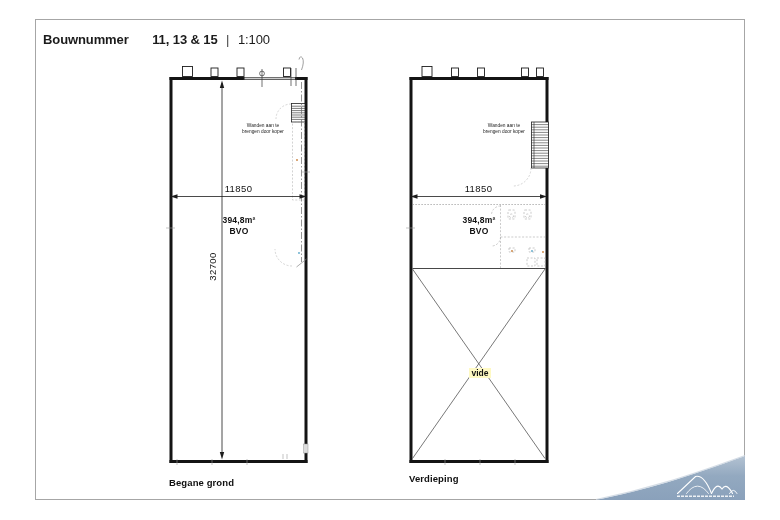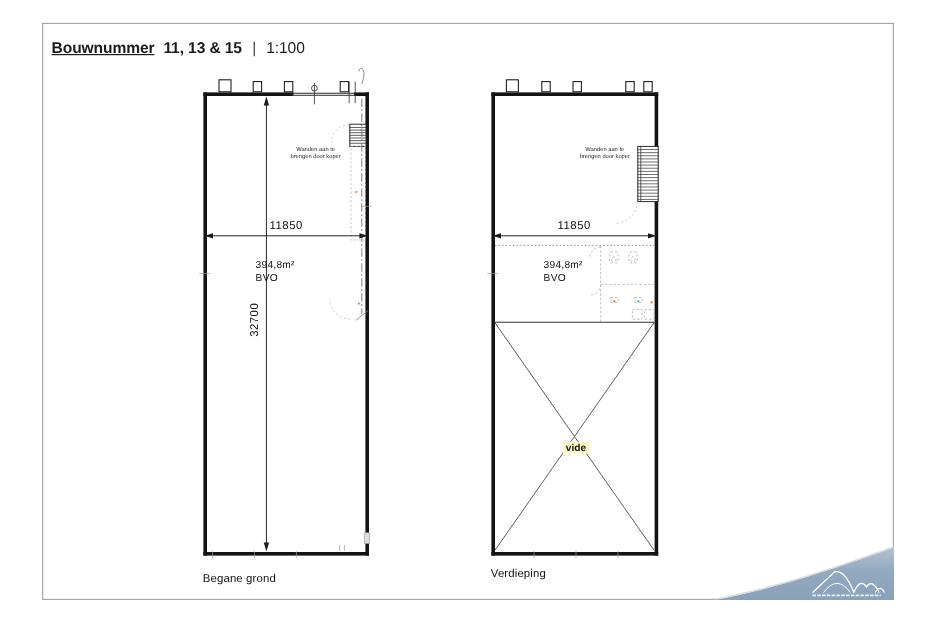--- a/index.html
+++ b/index.html
@@ -2,30 +2,30 @@
 <html><head>
 <meta charset="utf-8">
 <style>
   html,body{margin:0;padding:0;background:#fff;}
   .page{
     position:relative;width:780px;height:520px;background:#ffffff;
     font-family:"Liberation Sans",sans-serif;overflow:hidden;color:#111;
   }
   .linework{position:absolute;left:0;top:0;}
   .title{position:absolute;left:43px;top:32px;font-size:13px;letter-spacing:-0.1px;color:#1b1b1b;white-space:nowrap;}
-  .title .t-prefix{font-weight:700;text-decoration:underline;}
-  .title .t-numbers{font-weight:600;margin-left:4px;}
+  .title .t-prefix{font-weight:700;}
+  .title .t-numbers{font-weight:600;margin-left:20px;}
   .title .t-sep{font-weight:300;color:#444;margin:0 5px;}
   .title .t-scale{font-weight:400;}
   .dim-label{position:absolute;font-size:9.5px;color:#111;text-align:center;letter-spacing:0.4px;}
   .dim-label.vert{transform:rotate(-90deg);transform-origin:center center;}
-  .area-label{position:absolute;font-size:8.5px;font-weight:400;color:#111;letter-spacing:0.2px;}
+  .area-label{position:absolute;font-size:8.5px;font-weight:700;color:#111;text-align:center;letter-spacing:0.2px;}
   .note-label{position:absolute;width:60px;text-align:center;font-size:6px;line-height:1.22;color:#222;transform:scale(0.8);transform-origin:center top;}
   .note-label span{display:block;}
-  .plan-caption{position:absolute;font-size:9.5px;font-weight:400;color:#101010;letter-spacing:0.1px;}
+  .plan-caption{position:absolute;font-size:9.5px;font-weight:700;color:#101010;letter-spacing:0.1px;}
   .vide-label{position:absolute;font-size:8.5px;font-weight:700;color:#111;text-align:center;}
   .vide-label span{background:#fef9c3;padding:0 2px;}
 </style>
 </head>
 <body>
 
 <div class="page">
 
   <svg class="linework" width="780" height="520" viewBox="0 0 780 520">
     <defs>

